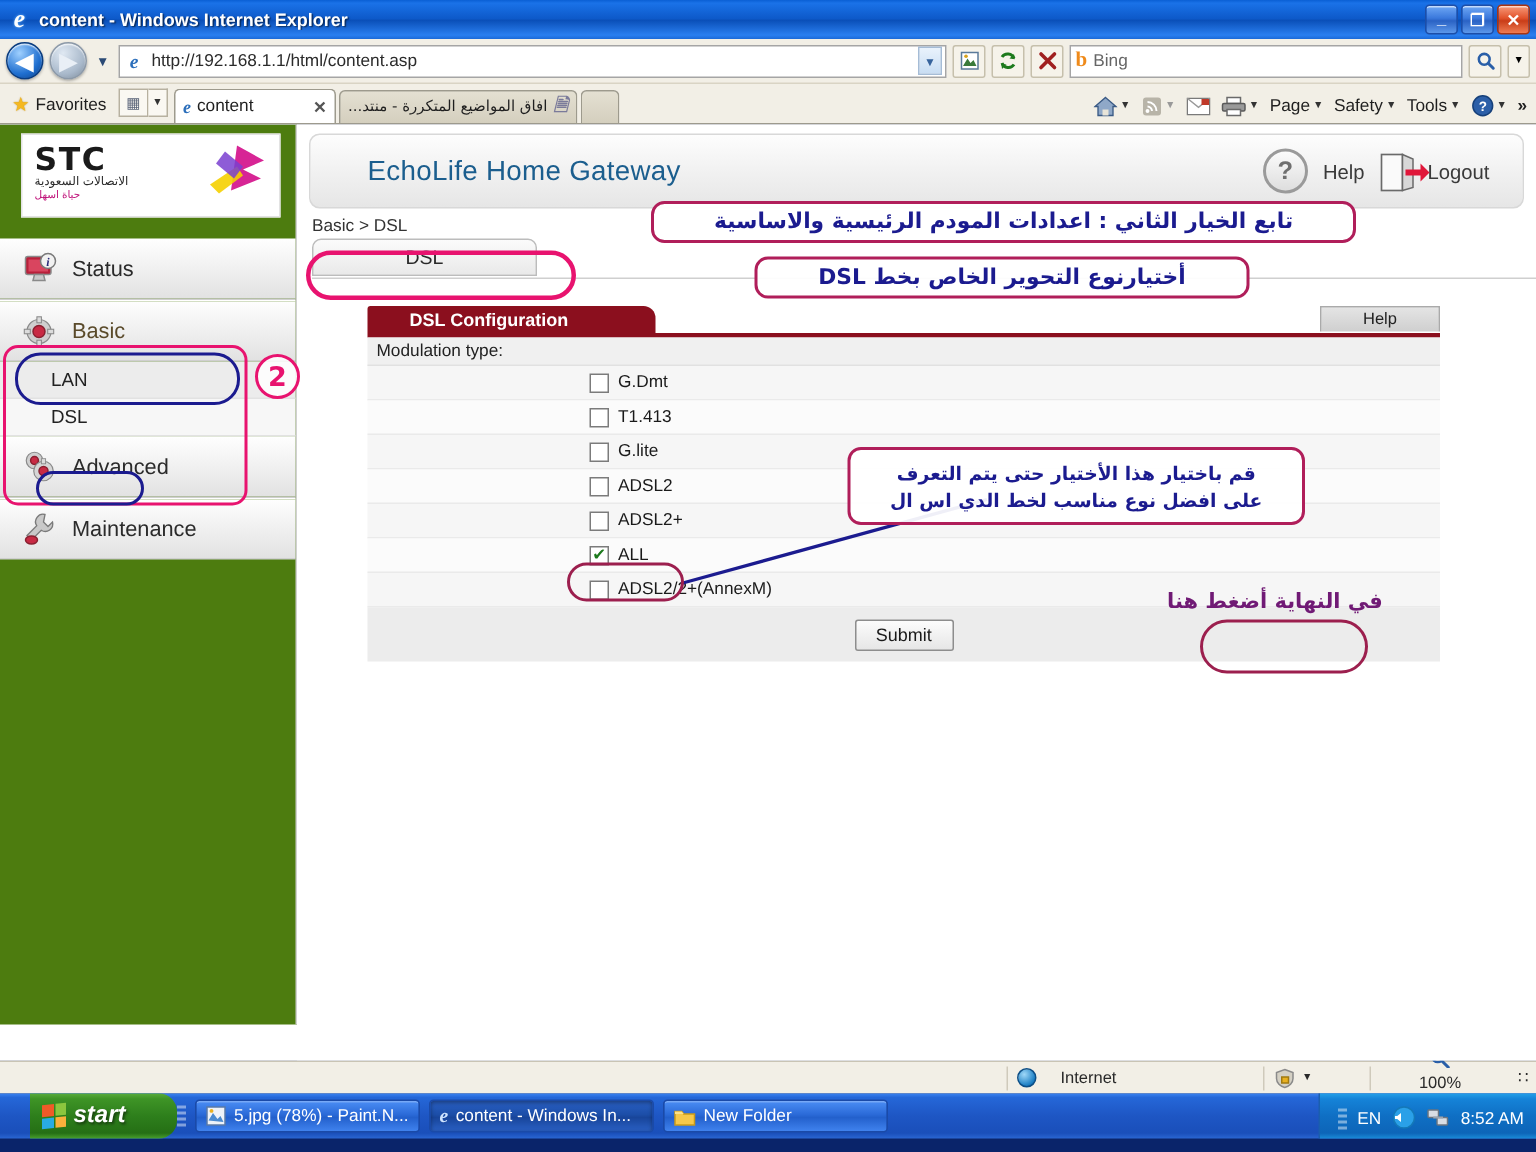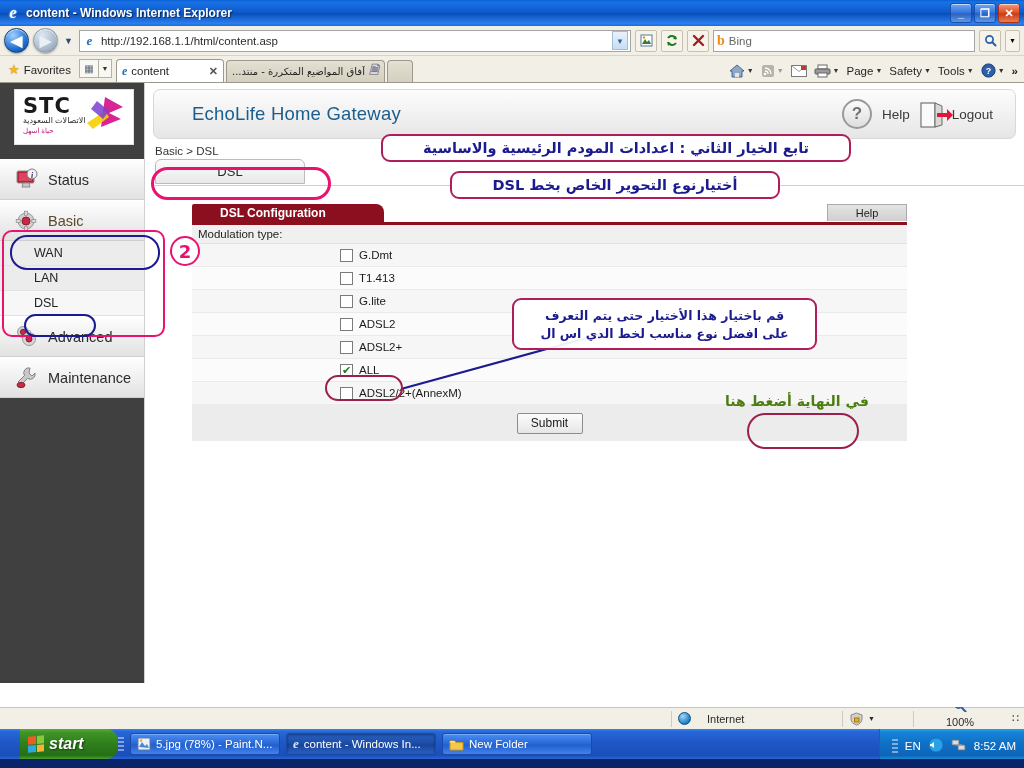--- a/index.html
+++ b/index.html
@@ -153,21 +153,21 @@
 
   
   #viewport {
     height: 624px; background: #fff;
     position: relative; overflow: hidden;
     display: flex;
   }
 
   
   #sidebar {
-    width: 145px; background: #404040;
+    width: 198px; background: #4d7c0f;
     border-right: 1px solid #d0d0d0;
     position: relative;
     height: 600px;
   }
   .logo-wrap {
     margin: 6px 10px 0 14px;
     height: 56px; background: #fff;
     border: 1px solid #e3e3e3;
     position: relative; overflow: hidden;
   }
@@ -316,21 +316,21 @@
     direction: rtl;
     font-family: "DejaVu Sans", sans-serif;
   }
   .anno-ring {
     border: 3px solid #e8136f; border-radius: 20px;
     background: transparent;
   }
   .anno-ring.navy { border-color: #1b1b8f; }
   .anno-ring.maroon { border-color: #9c1f4e; }
   .anno-text-plain {
-    color: #4d7c0f; font-weight: bold; direction: rtl;
+    color: #701a75; font-weight: bold; direction: rtl;
     font-family: "DejaVu Sans", sans-serif;
     white-space: nowrap;
   }
   .circ2 {
     width: 30px; height: 30px; border-radius: 50%;
     border: 2.5px solid #e8136f;
     display: flex; align-items: center; justify-content: center;
     color: #e8136f; font-size: 18px; font-weight: bold;
     font-family: "DejaVu Sans", sans-serif;
     background: rgba(255,255,255,.85);
@@ -566,23 +566,20 @@
               <rect x="10.6" y="18.8" width="3" height="4"></rect>
               <rect x="2.2" y="11.5" width="4" height="3"></rect>
               <rect x="17.8" y="11.5" width="4" height="3"></rect>
             </g>
             <circle cx="12" cy="13" r="4" fill="#c82a44" stroke="#8a2030"></circle>
           </svg>
         </span>
         <span class="nlabel">Basic</span>
       </div>
 
-      <div class="subitem">
-        <span>WAN</span>
-      </div>
       <div class="subitem">
         <span>LAN</span>
       </div>
       <div class="subitem white">
         <span>DSL</span>
       </div>
 
       <div class="navitem">
         <span class="ico">
           <svg width="26" height="26" viewBox="0 0 26 26">

